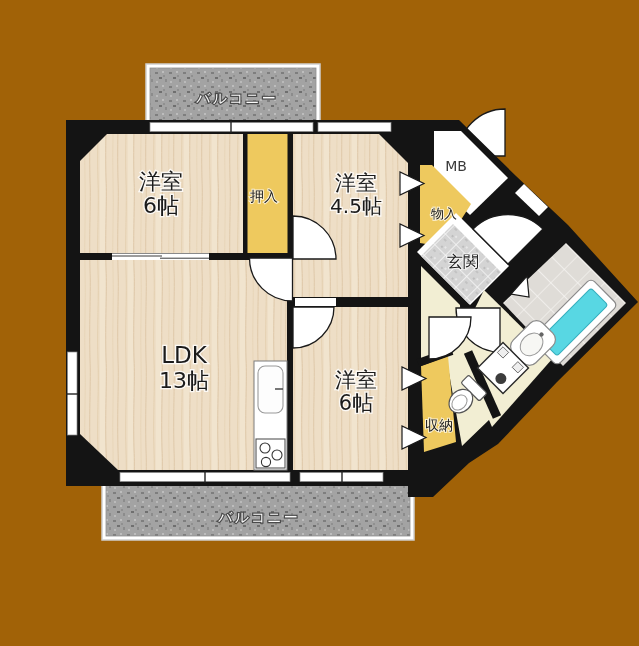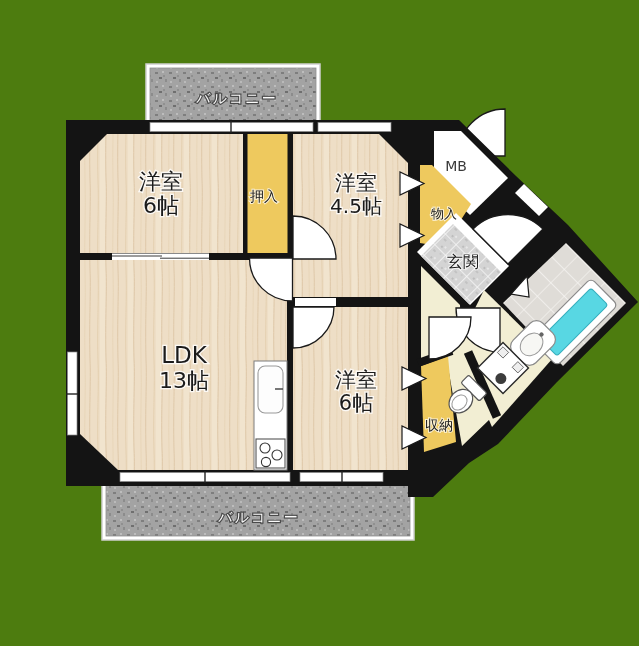--- a/index.html
+++ b/index.html
@@ -1,16 +1,16 @@
 <!DOCTYPE html>
 <html><head>
 <meta charset="utf-8">
 <style>
   html,body{margin:0;padding:0;background:#ffffff;}
-  #stage{position:relative;width:639px;height:646px;background:#4d7c0f;overflow:hidden;
+  #stage{position:relative;width:639px;height:646px;background:#a16207;overflow:hidden;
          font-family:"DejaVu Sans","Liberation Sans",sans-serif;}
   svg{position:absolute;left:0;top:0;}
   text{font-family:"DejaVu Sans","Liberation Sans",sans-serif;}
   .rm-label{fill:#1b1b1b;stroke:rgba(255,255,255,0.82);stroke-width:2.6px;paint-order:stroke;
             text-anchor:middle;font-weight:500;}
   .sm-label{fill:#1b1b1b;stroke:rgba(255,255,255,0.75);stroke-width:2px;paint-order:stroke;
             text-anchor:middle;font-weight:500;}
   .mb-label{fill:#3a3a3a;text-anchor:middle;}
   .balc-label{fill:#fbfbfb;stroke:#4a4a4a;stroke-width:2.4px;paint-order:stroke;
               text-anchor:middle;font-weight:500;letter-spacing:2px;}

